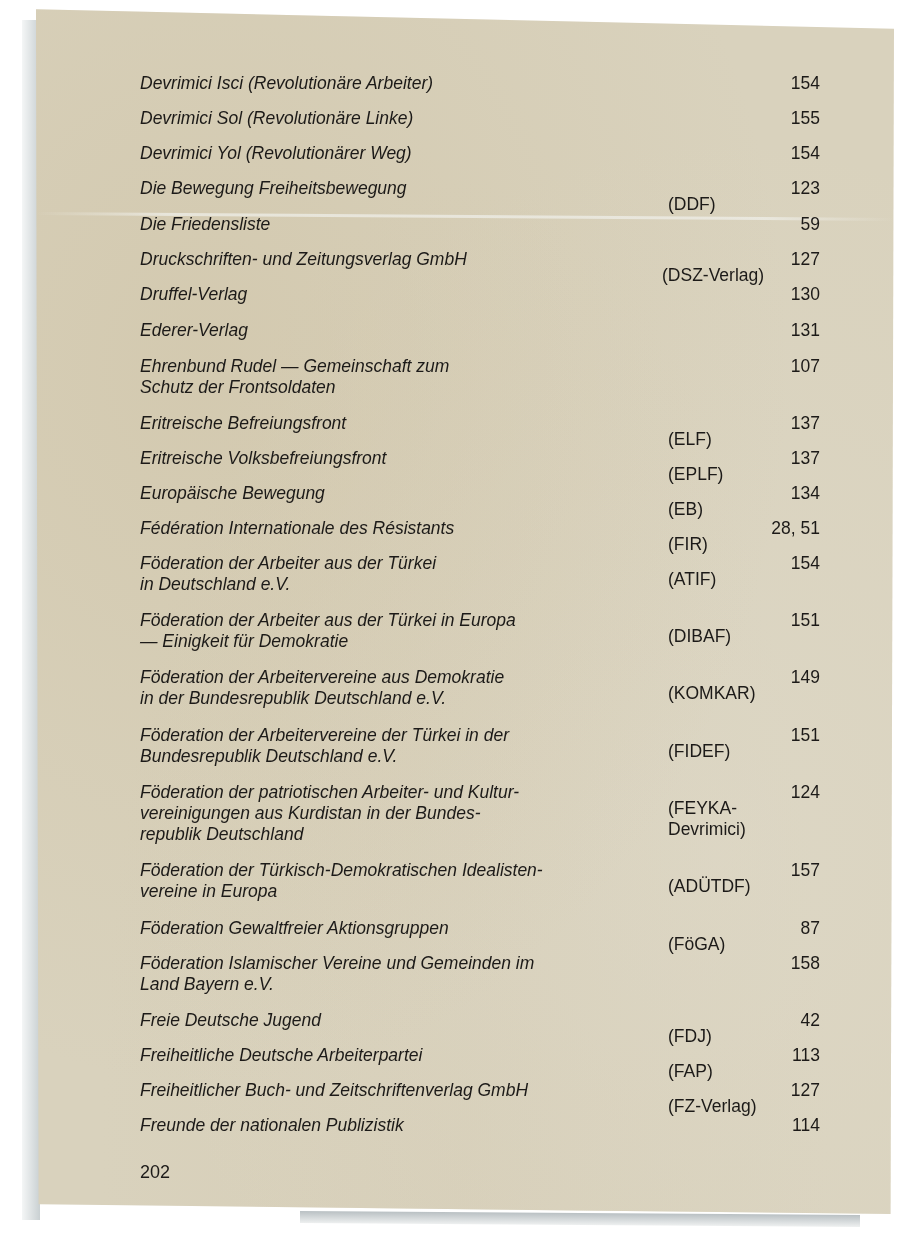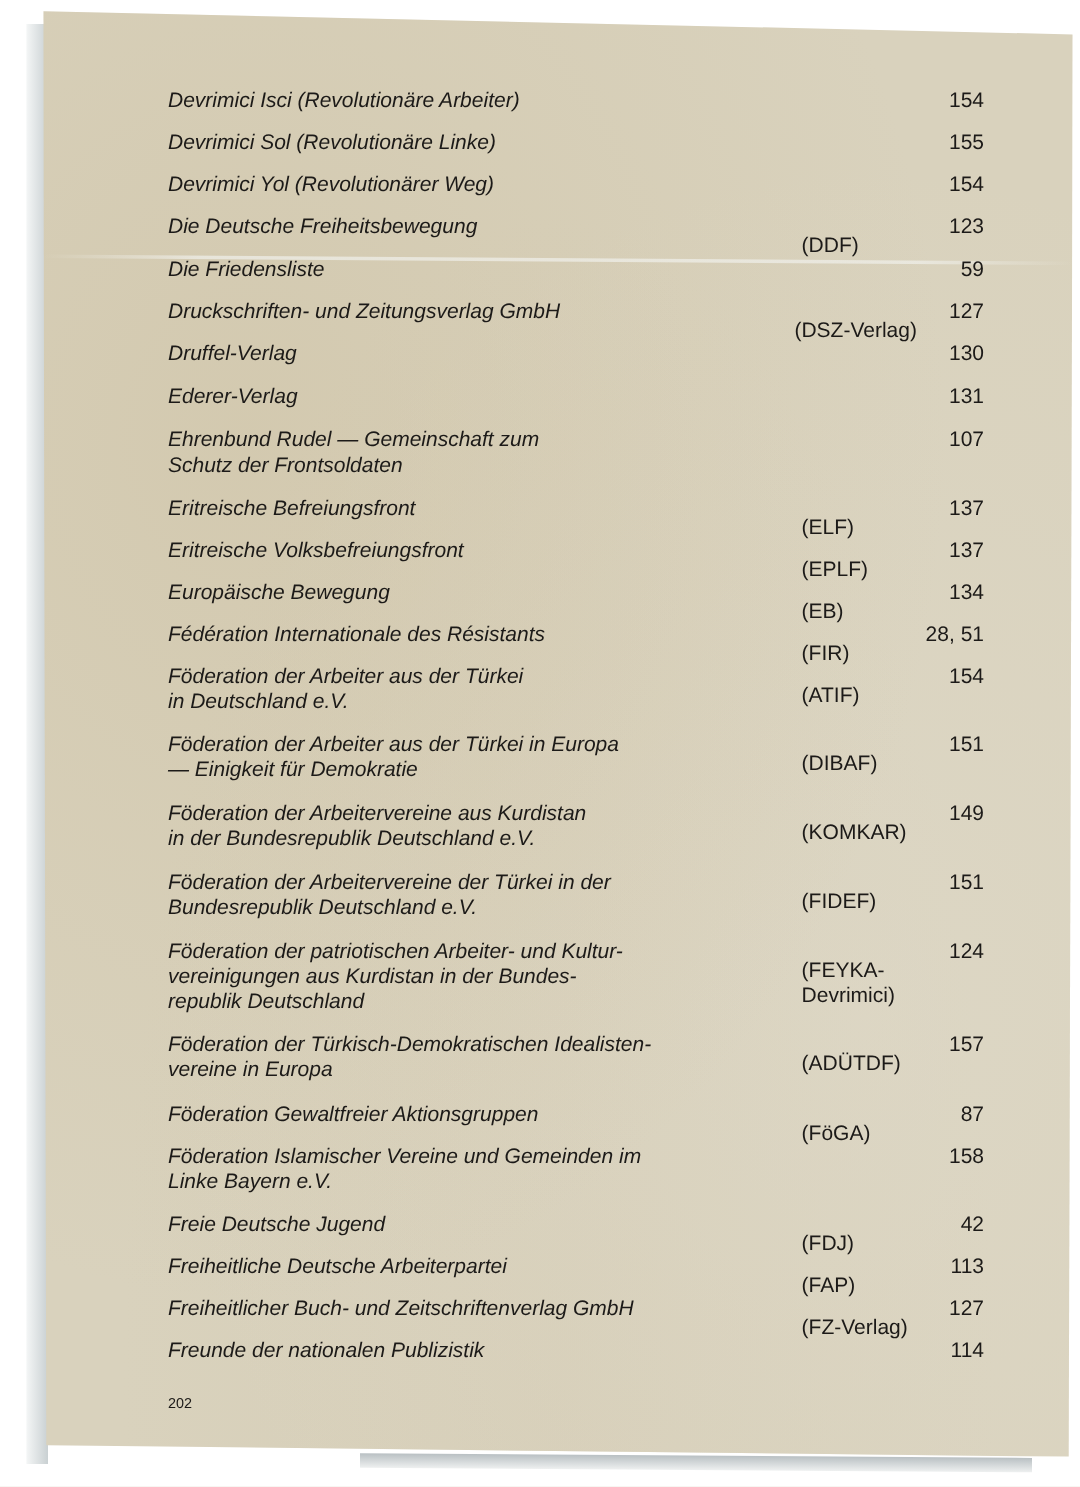--- a/index.html
+++ b/index.html
@@ -33,21 +33,21 @@
   }
   .entry {
     position:absolute; left:140px; width:680px;
     font-size:17.5px; line-height:21px; color:#1c1a18;
   }
   .entry .name { position:absolute; left:0; top:0; width:500px;font-style:italic; }
   .entry .abbr { position:absolute; left:528px; top:16px; white-space:nowrap; }
   .entry .pages { position:absolute; right:0; top:0; text-align:center; white-space:nowrap; }
   .page-number {
     position:absolute; left:140px; top:1162px;
-    font-size:12px; color:#1c1a18;
+    font-size:18px; color:#1c1a18;
   }
 </style>
 </head>
 <body>
 
 <div class="shadow-left"></div>
 <div class="shadow-bottom"></div>
 <div class="page"></div>
 <div class="crease"></div>
 
@@ -61,21 +61,21 @@
     <div class="name">Devrimici Sol (Revolutionäre Linke)</div>
     <div class="abbr"></div>
     <div class="pages">155</div>
   </div>
   <div class="entry" style="top:143px">
     <div class="name">Devrimici Yol (Revolutionärer Weg)</div>
     <div class="abbr"></div>
     <div class="pages">154</div>
   </div>
   <div class="entry" style="top:178px">
-    <div class="name">Die Deutsche Freiheitsbewegung</div>
+    <div class="name">Die Bewegung Freiheitsbewegung</div>
     <div class="abbr">(DDF)</div>
     <div class="pages">123</div>
   </div>
   <div class="entry" style="top:214px">
     <div class="name">Die Friedensliste</div>
     <div class="abbr"></div>
     <div class="pages">59</div>
   </div>
   <div class="entry" style="top:249px">
     <div class="name">Druckschriften- und Zeitungsverlag GmbH</div>
@@ -124,21 +124,21 @@
     <div class="abbr">(ATIF)</div>
     <div class="pages">154</div>
   </div>
   <div class="entry" style="top:610px">
     <div class="name" style="white-space:pre-line">Föderation der Arbeiter aus der Türkei in Europa
 — Einigkeit für Demokratie</div>
     <div class="abbr">(DIBAF)</div>
     <div class="pages">151</div>
   </div>
   <div class="entry" style="top:667px">
-    <div class="name" style="white-space:pre-line">Föderation der Arbeitervereine aus Kurdistan
+    <div class="name" style="white-space:pre-line">Föderation der Arbeitervereine aus Demokratie
 in der Bundesrepublik Deutschland e.V.</div>
     <div class="abbr">(KOMKAR)</div>
     <div class="pages">149</div>
   </div>
   <div class="entry" style="top:725px">
     <div class="name" style="white-space:pre-line">Föderation der Arbeitervereine der Türkei in der
 Bundesrepublik Deutschland e.V.</div>
     <div class="abbr">(FIDEF)</div>
     <div class="pages">151</div>
   </div>
@@ -156,21 +156,21 @@
     <div class="abbr">(ADÜTDF)</div>
     <div class="pages">157</div>
   </div>
   <div class="entry" style="top:918px">
     <div class="name">Föderation Gewaltfreier Aktionsgruppen</div>
     <div class="abbr">(FöGA)</div>
     <div class="pages">87</div>
   </div>
   <div class="entry" style="top:953px">
     <div class="name" style="white-space:pre-line">Föderation Islamischer Vereine und Gemeinden im
-Linke Bayern e.V.</div>
+Land Bayern e.V.</div>
     <div class="abbr"></div>
     <div class="pages">158</div>
   </div>
   <div class="entry" style="top:1010px">
     <div class="name">Freie Deutsche Jugend</div>
     <div class="abbr">(FDJ)</div>
     <div class="pages">42</div>
   </div>
   <div class="entry" style="top:1045px">
     <div class="name">Freiheitliche Deutsche Arbeiterpartei</div>

